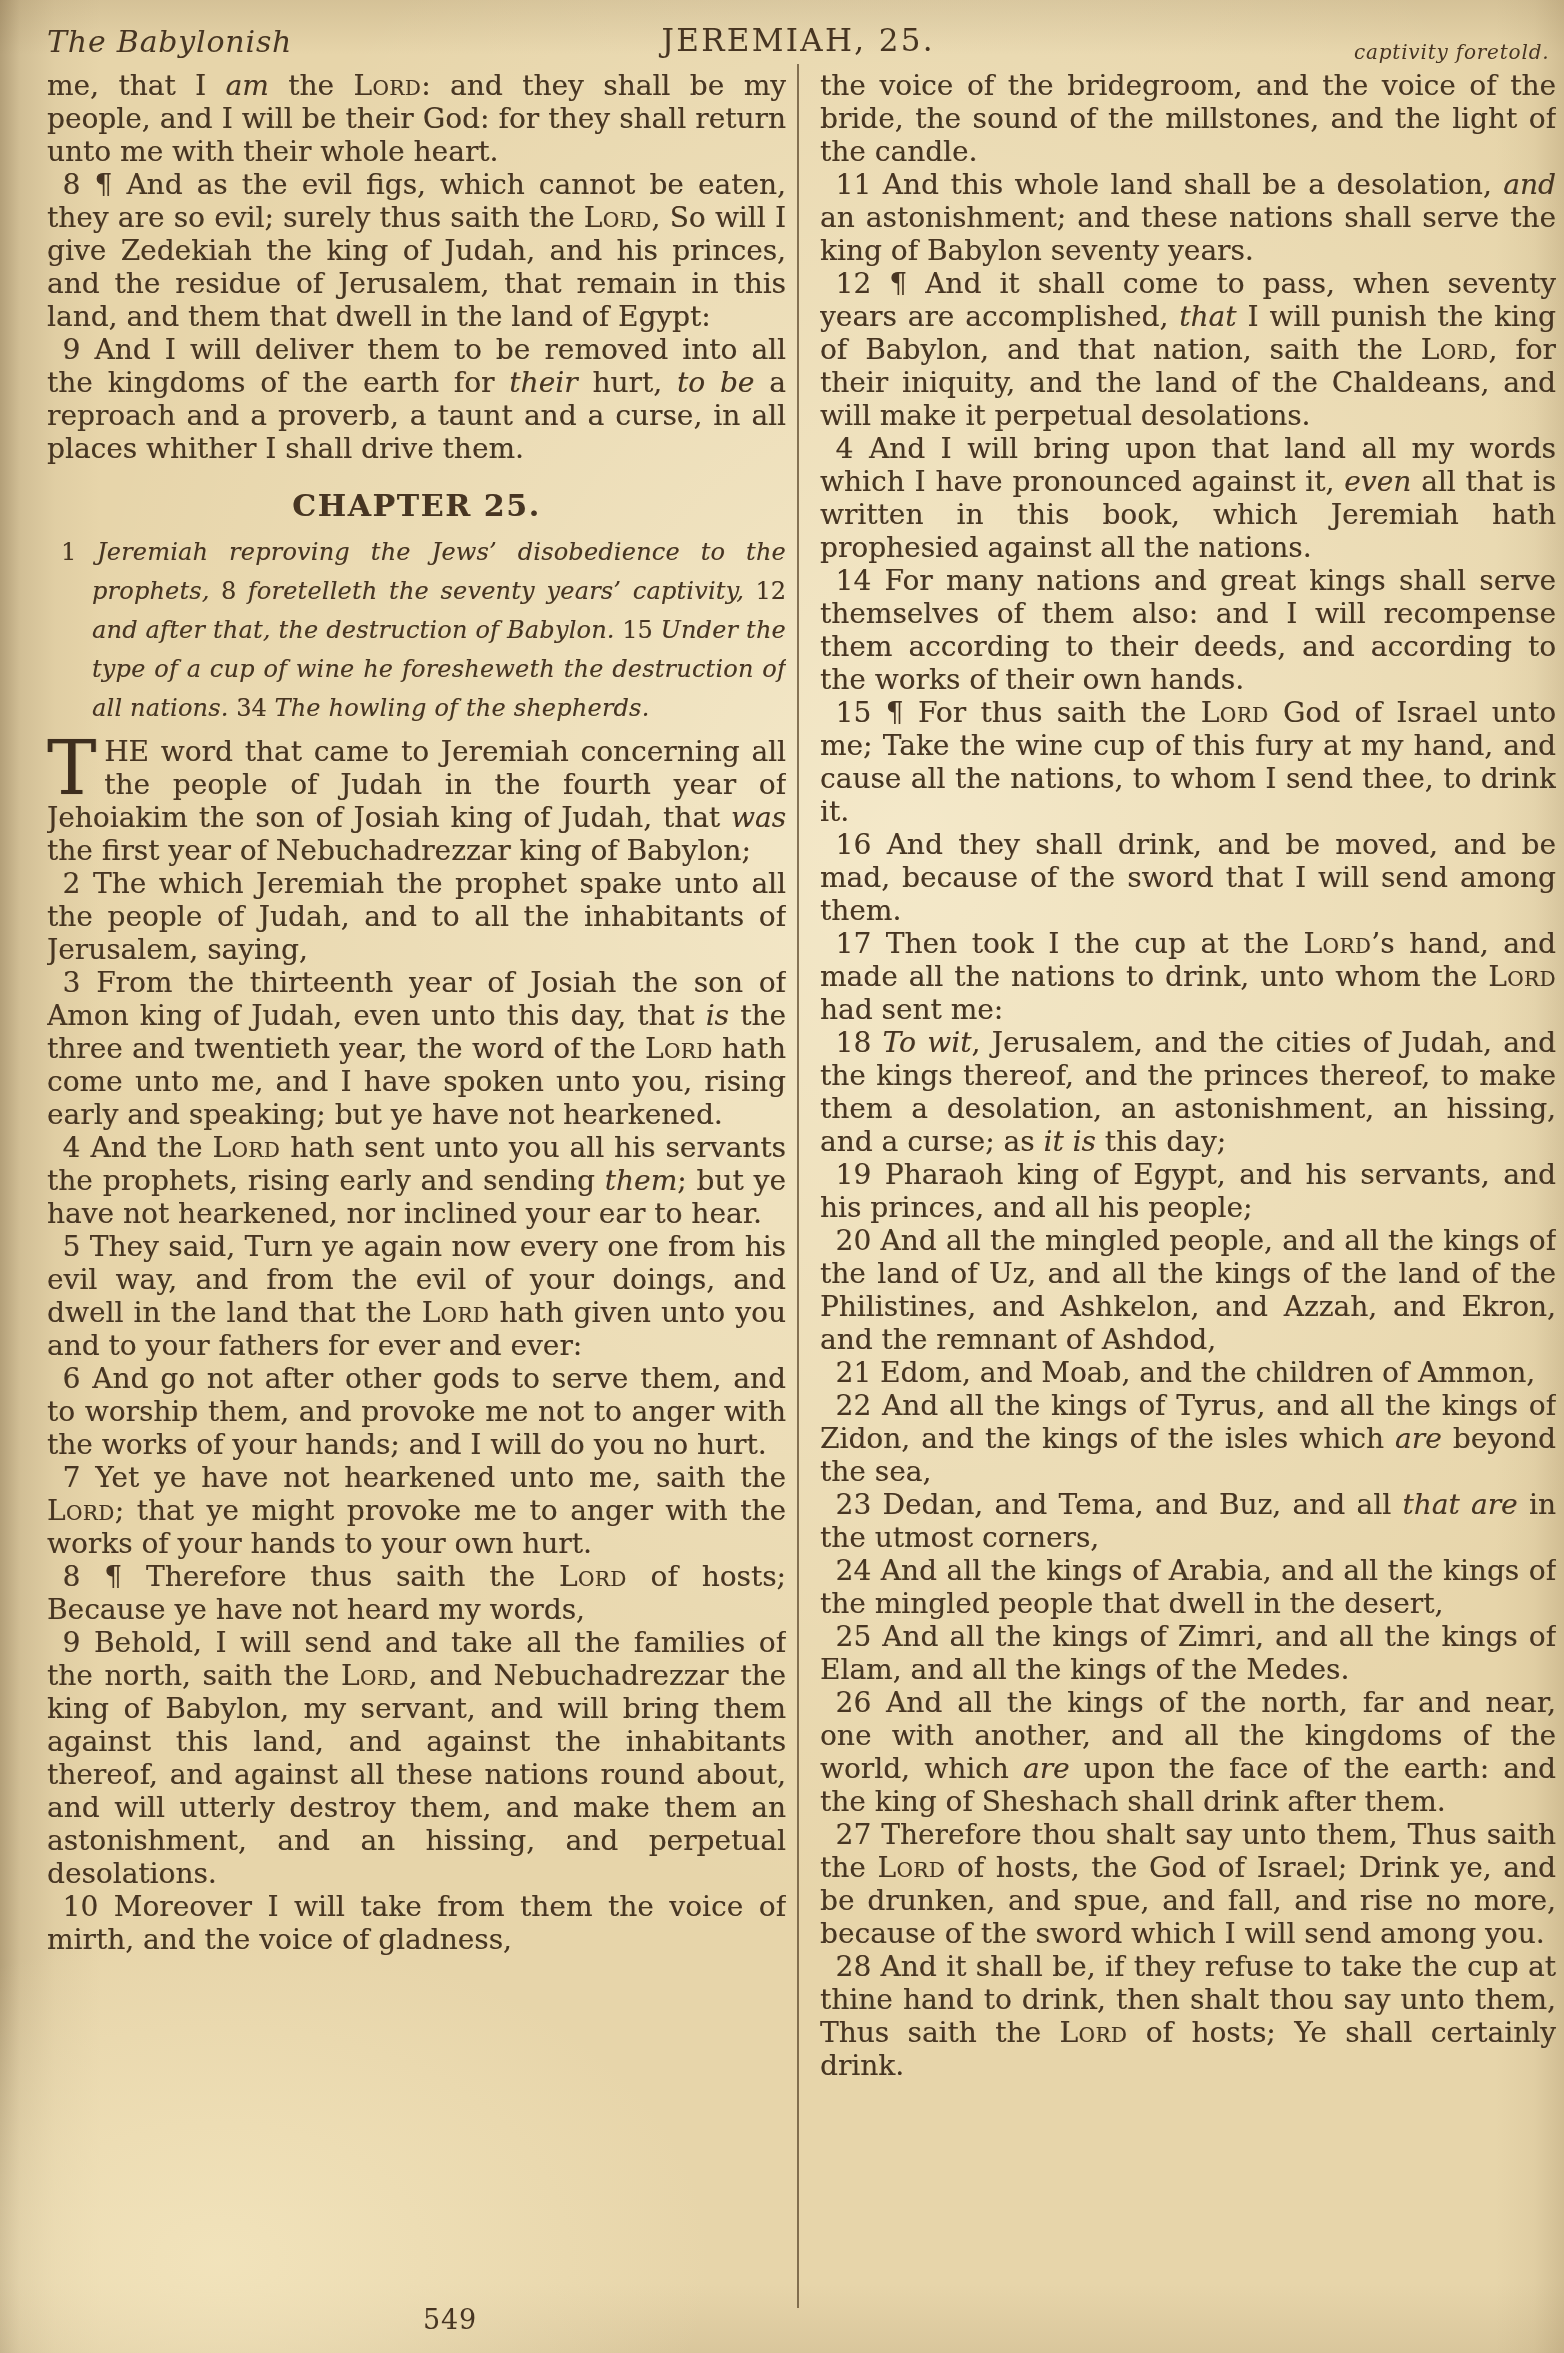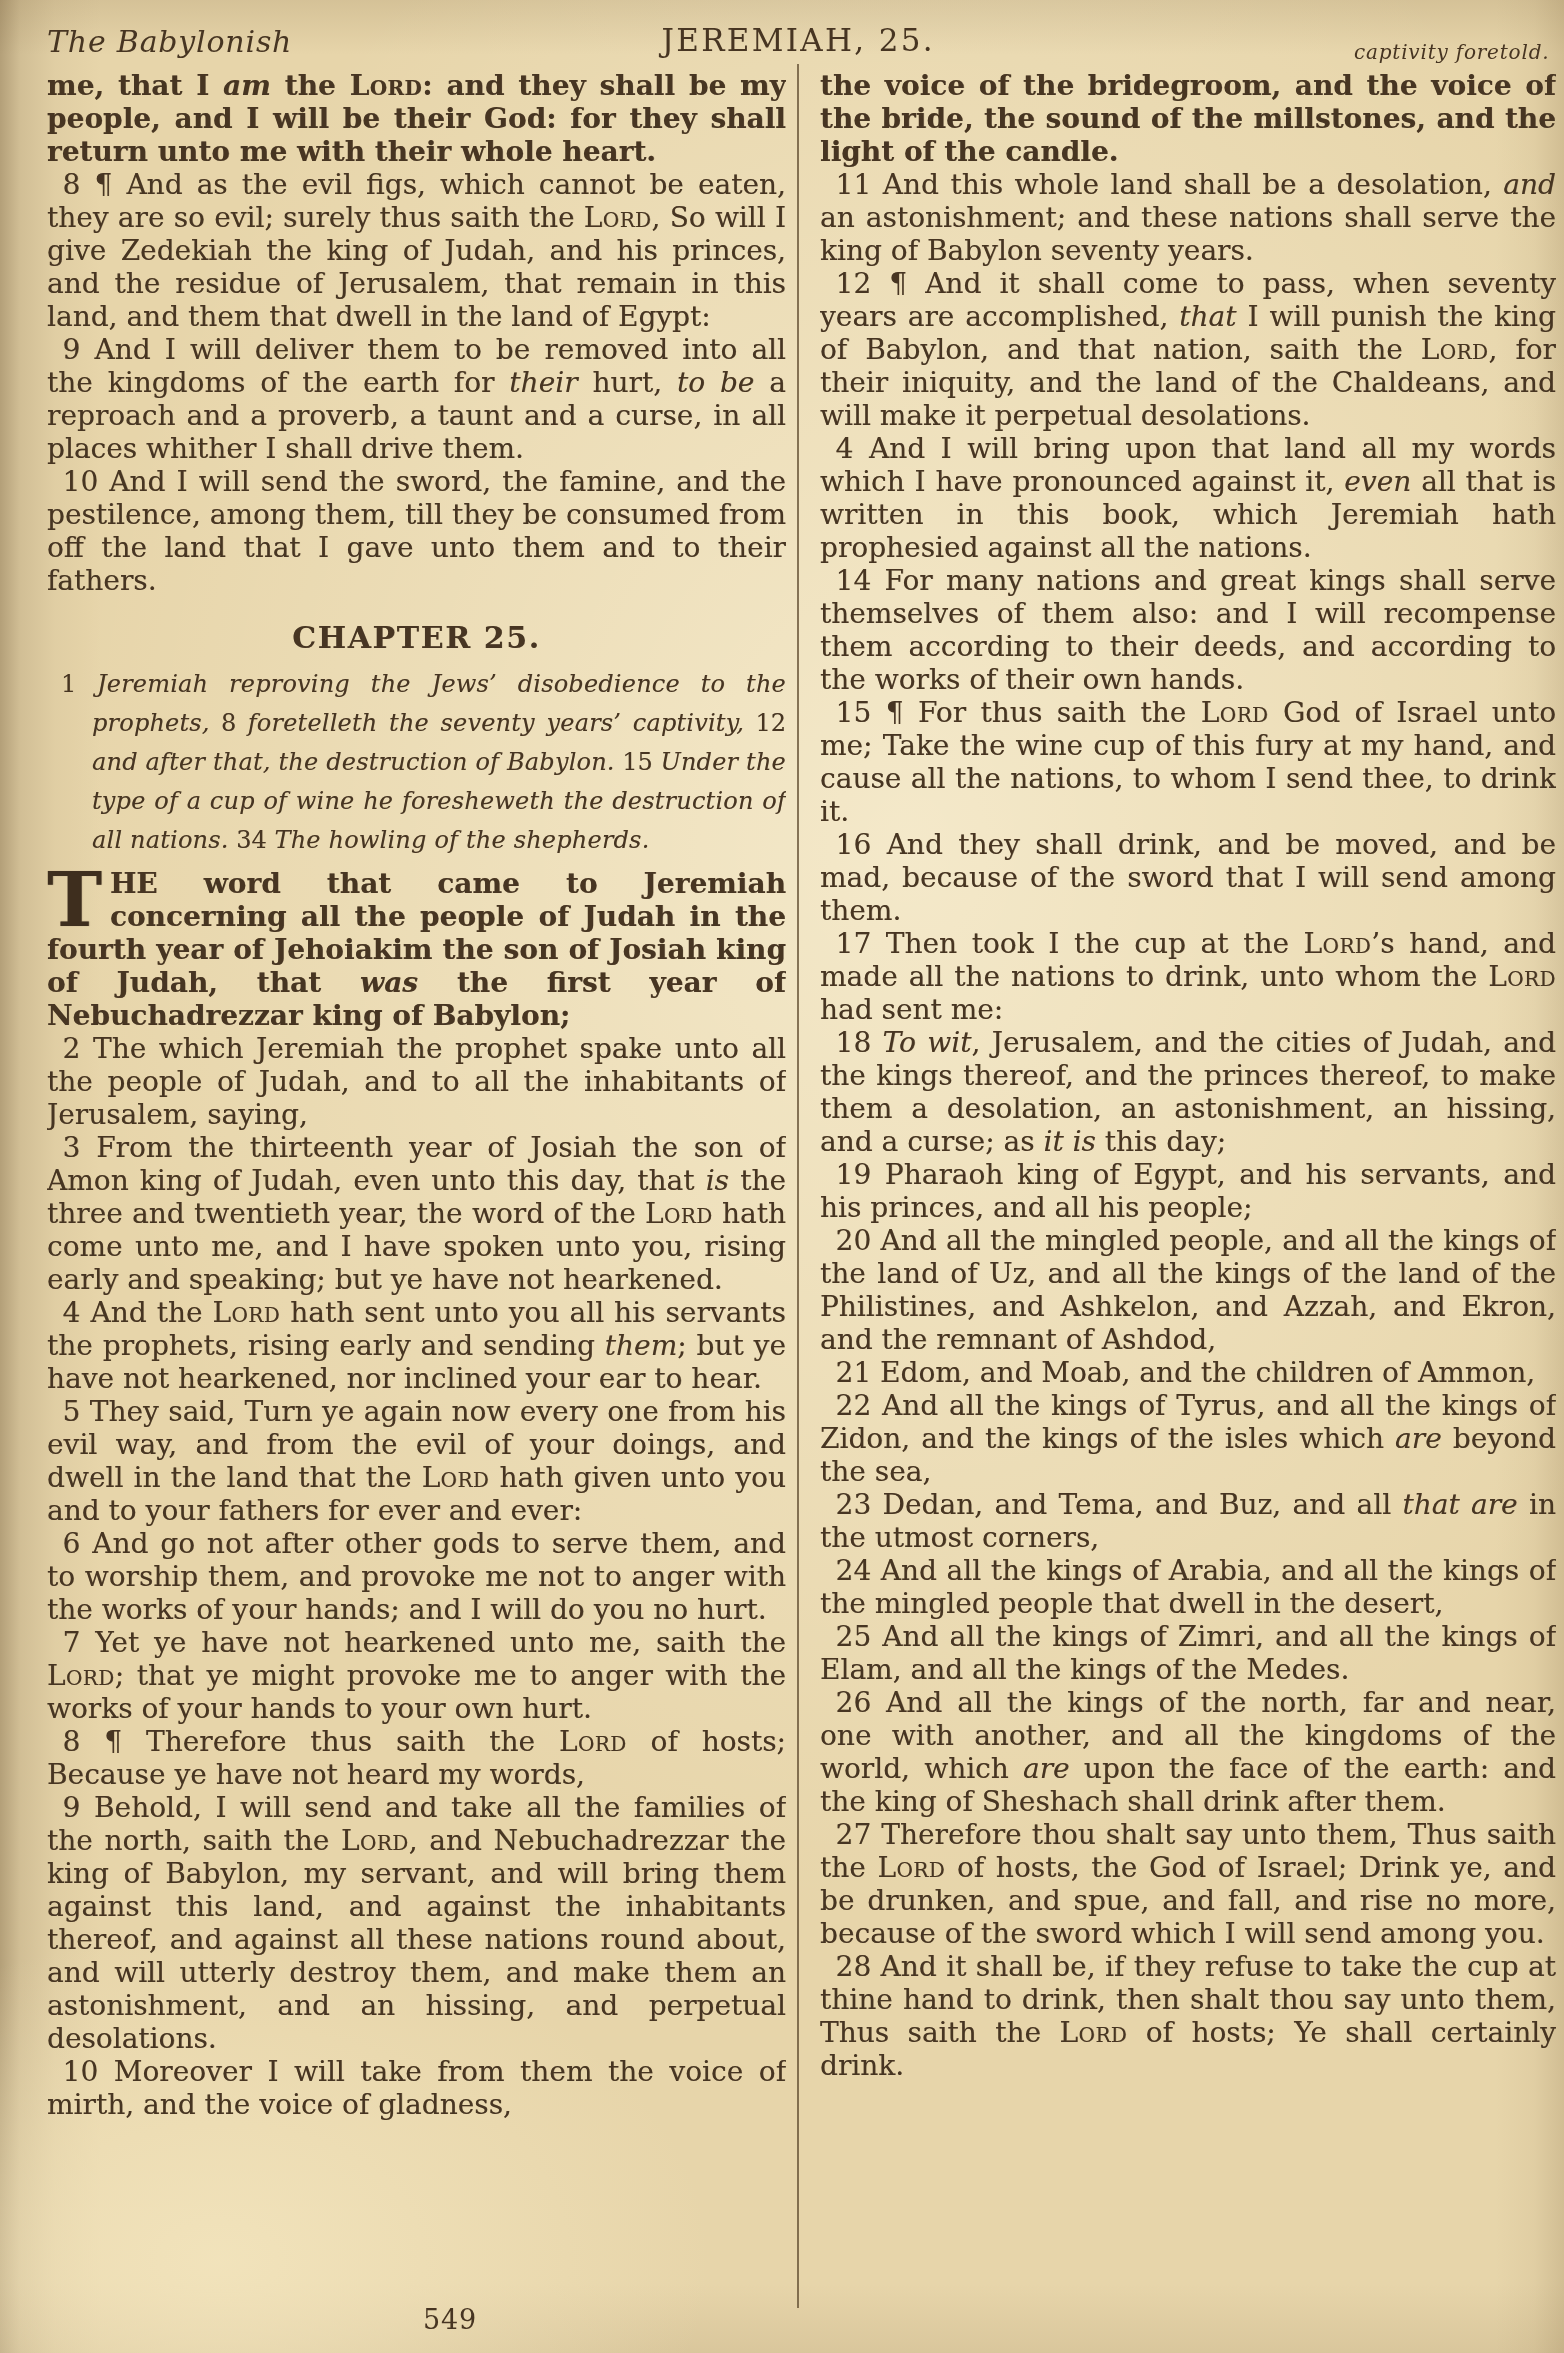--- a/index.html
+++ b/index.html
@@ -23,21 +23,21 @@
   .rh-right{position:absolute;right:0;top:18px;font-style:italic;font-size:20px;letter-spacing:0.8px;}
   .col{
     position:absolute;top:69px;width:739px;height:2246px;overflow:hidden;
     font-size:28px;line-height:33px;text-align:justify;
   }
   .col-left{left:47px;}
   .col-right{left:820px;width:736px;}
   .divider{position:absolute;top:64px;left:797px;width:1.6px;height:2244px;background:rgba(96,76,48,0.75);}
   p{margin:0;}
   .verse{text-indent:15.6px;text-shadow:0.3px 0.3px 0.5px rgba(71,53,34,0.45);}
-  .verse.noindent{text-indent:0;font-weight:bold;}
+  .verse.noindent{text-indent:0;}
   .it{font-style:italic;}
   .sc{font-variant:small-caps;letter-spacing:0.4px;}
   .chapter-heading{
     margin:23.5px 0 11px 0;text-align:center;font-size:30px;font-weight:bold;
     letter-spacing:1.6px;text-indent:0;text-shadow:0.3px 0.3px 0.5px rgba(71,53,34,0.45);
   }
   .summary{
     font-size:24px;line-height:39px;padding-left:45px;text-indent:-31px;
     margin-bottom:7.8px;text-shadow:0.2px 0.2px 0.5px rgba(71,53,34,0.4);
   }
@@ -57,21 +57,20 @@
     <span class="rh-center">JEREMIAH, 25.</span>
     <span class="rh-right">captivity foretold.</span>
   </div>
 
   <div class="divider"></div>
 
   <div class="col col-left" id="col-left">
       <p class="verse noindent"><span>me, that I </span><span class="it">am</span><span> the </span><span class="sc">Lord</span><span>: and they shall be my people, and I will be their God: for they shall return unto me with their whole heart.</span></p>
       <p class="verse"><span>8 ¶ And as the evil figs, which cannot be eaten, they are so evil; surely thus saith the </span><span class="sc">Lord</span><span>, So will I give Zedekiah the king of Judah, and his princes, and the residue of Jerusalem, that remain in this land, and them that dwell in the land of Egypt:</span></p>
       <p class="verse"><span>9 And I will deliver them to be removed into all the kingdoms of the earth for </span><span class="it">their</span><span> hurt, </span><span class="it">to be</span><span> a reproach and a proverb, a taunt and a curse, in all places whither I shall drive them.</span></p>
-      <p class="verse"><span>10 And I will send the sword, the famine, and the pestilence, among them, till they be consumed from off the land that I gave unto them and to their fathers.</span></p>
       <h2 class="chapter-heading"><span>CHAPTER 25.</span></h2>
       <p class="summary"><span>1 </span><span class="it">Jeremiah reproving the Jews’ disobedience to the prophets,</span><span> 8 </span><span class="it">foretelleth the seventy years’ captivity,</span><span> 12 </span><span class="it">and after that, the destruction of Babylon.</span><span> 15 </span><span class="it">Under the type of a cup of wine he foresheweth the destruction of all nations.</span><span> 34 </span><span class="it">The howling of the shepherds.</span></p>
       <p class="verse noindent"><span class="dropcap">T</span><span>HE word that came to Jeremiah concerning all the people of Judah in the fourth year of Jehoiakim the son of Josiah king of Judah, that </span><span class="it">was</span><span> the first year of Nebuchadrezzar king of Babylon;</span></p>
       <p class="verse"><span>2 The which Jeremiah the prophet spake unto all the people of Judah, and to all the inhabitants of Jerusalem, saying,</span></p>
       <p class="verse"><span>3 From the thirteenth year of Josiah the son of Amon king of Judah, even unto this day, that </span><span class="it">is</span><span> the three and twentieth year, the word of the </span><span class="sc">Lord</span><span> hath come unto me, and I have spoken unto you, rising early and speaking; but ye have not hearkened.</span></p>
       <p class="verse"><span>4 And the </span><span class="sc">Lord</span><span> hath sent unto you all his servants the prophets, rising early and sending </span><span class="it">them</span><span>; but ye have not hearkened, nor inclined your ear to hear.</span></p>
       <p class="verse"><span>5 They said, Turn ye again now every one from his evil way, and from the evil of your doings, and dwell in the land that the </span><span class="sc">Lord</span><span> hath given unto you and to your fathers for ever and ever:</span></p>
       <p class="verse"><span>6 And go not after other gods to serve them, and to worship them, and provoke me not to anger with the works of your hands; and I will do you no hurt.</span></p>
       <p class="verse"><span>7 Yet ye have not hearkened unto me, saith the </span><span class="sc">Lord</span><span>; that ye might provoke me to anger with the works of your hands to your own hurt.</span></p>
       <p class="verse"><span>8 ¶ Therefore thus saith the </span><span class="sc">Lord</span><span> of hosts; Because ye have not heard my words,</span></p>

